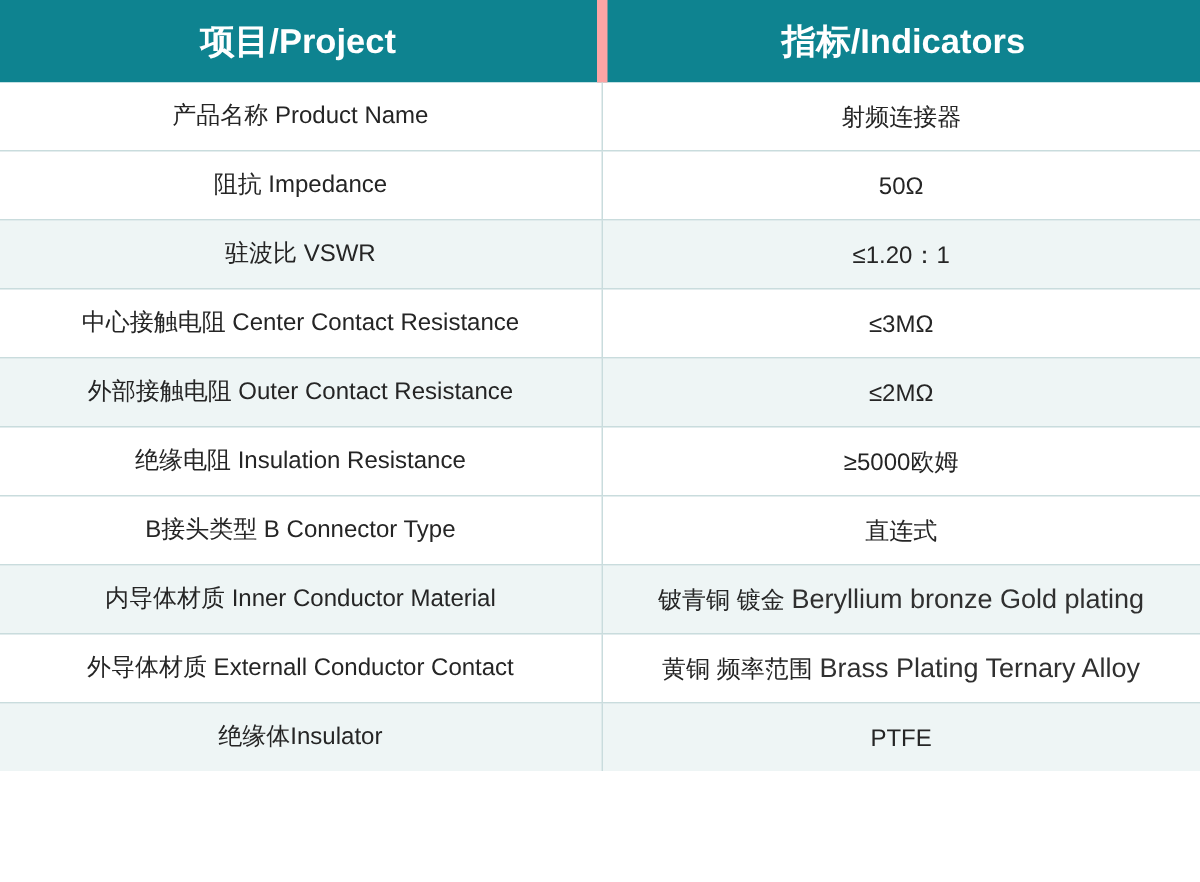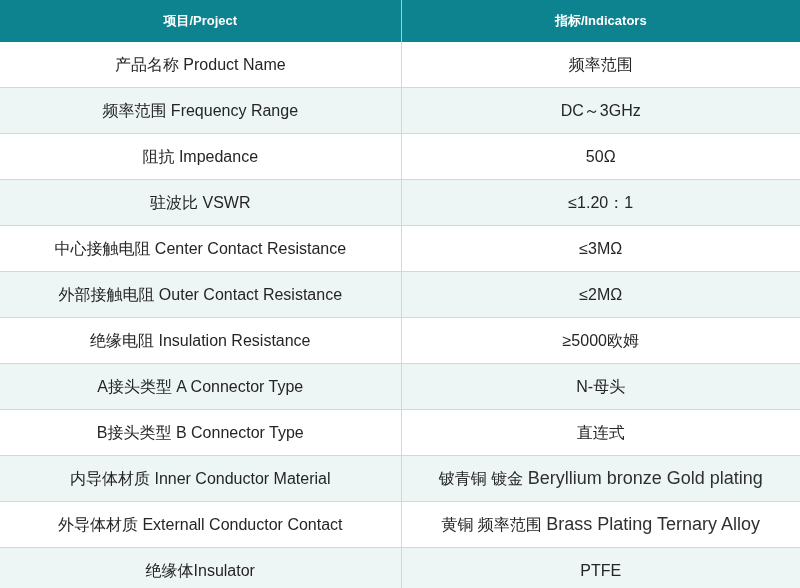--- a/index.html
+++ b/index.html
@@ -18,30 +18,30 @@
     width: 800px;
     border-collapse: collapse;
     table-layout: fixed;
   }
   #spec-table col.col-project { width: 401px; }
   #spec-table col.col-indicator { width: 399px; }
 
   #spec-table thead th {
     background: #0e8390;
     color: #ffffff;
-    font-size: 13px;
+    font-size: 23px;
     font-weight: bold;
-    height: 42px;
+    height: 55px;
     padding: 0;
     text-align: center;
     vertical-align: middle;
     border: none;
   }
   #spec-table thead th.th-divider {
-    border-left: 1px solid #fca5a5;
+    border-left: 7px solid #fca5a5;
     margin-left: 29px;
   }
 
   #spec-table tbody td {
     height: 45px;
     padding: 0 20px;
     text-align: center;
     vertical-align: middle;
     font-size: 16px;
     border-bottom: 1px solid #c9dcdd;
@@ -77,25 +77,21 @@
   </colgroup>
   <thead>
     <tr>
       <th>项目/Project</th>
       <th class="th-divider">指标/Indicators</th>
     </tr>
   </thead>
   <tbody>
     <tr class="row-odd">
       <td>产品名称 Product Name</td>
-      <td><span class="cell-main">频率范围</span><span class="cell-sub"></span></td>
-    </tr>
-    <tr class="row-even">
-      <td>频率范围 Frequency Range</td>
-      <td><span class="cell-main">DC～3GHz</span><span class="cell-sub"></span></td>
+      <td><span class="cell-main">射频连接器</span><span class="cell-sub"></span></td>
     </tr>
     <tr class="row-odd">
       <td>阻抗 Impedance</td>
       <td><span class="cell-main">50Ω</span><span class="cell-sub"></span></td>
     </tr>
     <tr class="row-even">
       <td>驻波比 VSWR</td>
       <td><span class="cell-main">≤1.20：1</span><span class="cell-sub"></span></td>
     </tr>
     <tr class="row-odd">
@@ -103,24 +99,20 @@
       <td><span class="cell-main">≤3MΩ</span><span class="cell-sub"></span></td>
     </tr>
     <tr class="row-even">
       <td>外部接触电阻 Outer Contact Resistance</td>
       <td><span class="cell-main">≤2MΩ</span><span class="cell-sub"></span></td>
     </tr>
     <tr class="row-odd">
       <td>绝缘电阻 Insulation Resistance</td>
       <td><span class="cell-main">≥5000欧姆</span><span class="cell-sub"></span></td>
     </tr>
-    <tr class="row-even">
-      <td>A接头类型 A Connector Type</td>
-      <td><span class="cell-main">N-母头</span><span class="cell-sub"></span></td>
-    </tr>
     <tr class="row-odd">
       <td>B接头类型 B Connector Type</td>
       <td><span class="cell-main">直连式</span><span class="cell-sub"></span></td>
     </tr>
     <tr class="row-even">
       <td>内导体材质 Inner Conductor Material</td>
       <td><span class="cell-main">铍青铜 镀金 </span><span class="cell-sub">Beryllium bronze Gold plating</span></td>
     </tr>
     <tr class="row-odd">
       <td>外导体材质 Externall Conductor Contact</td>

